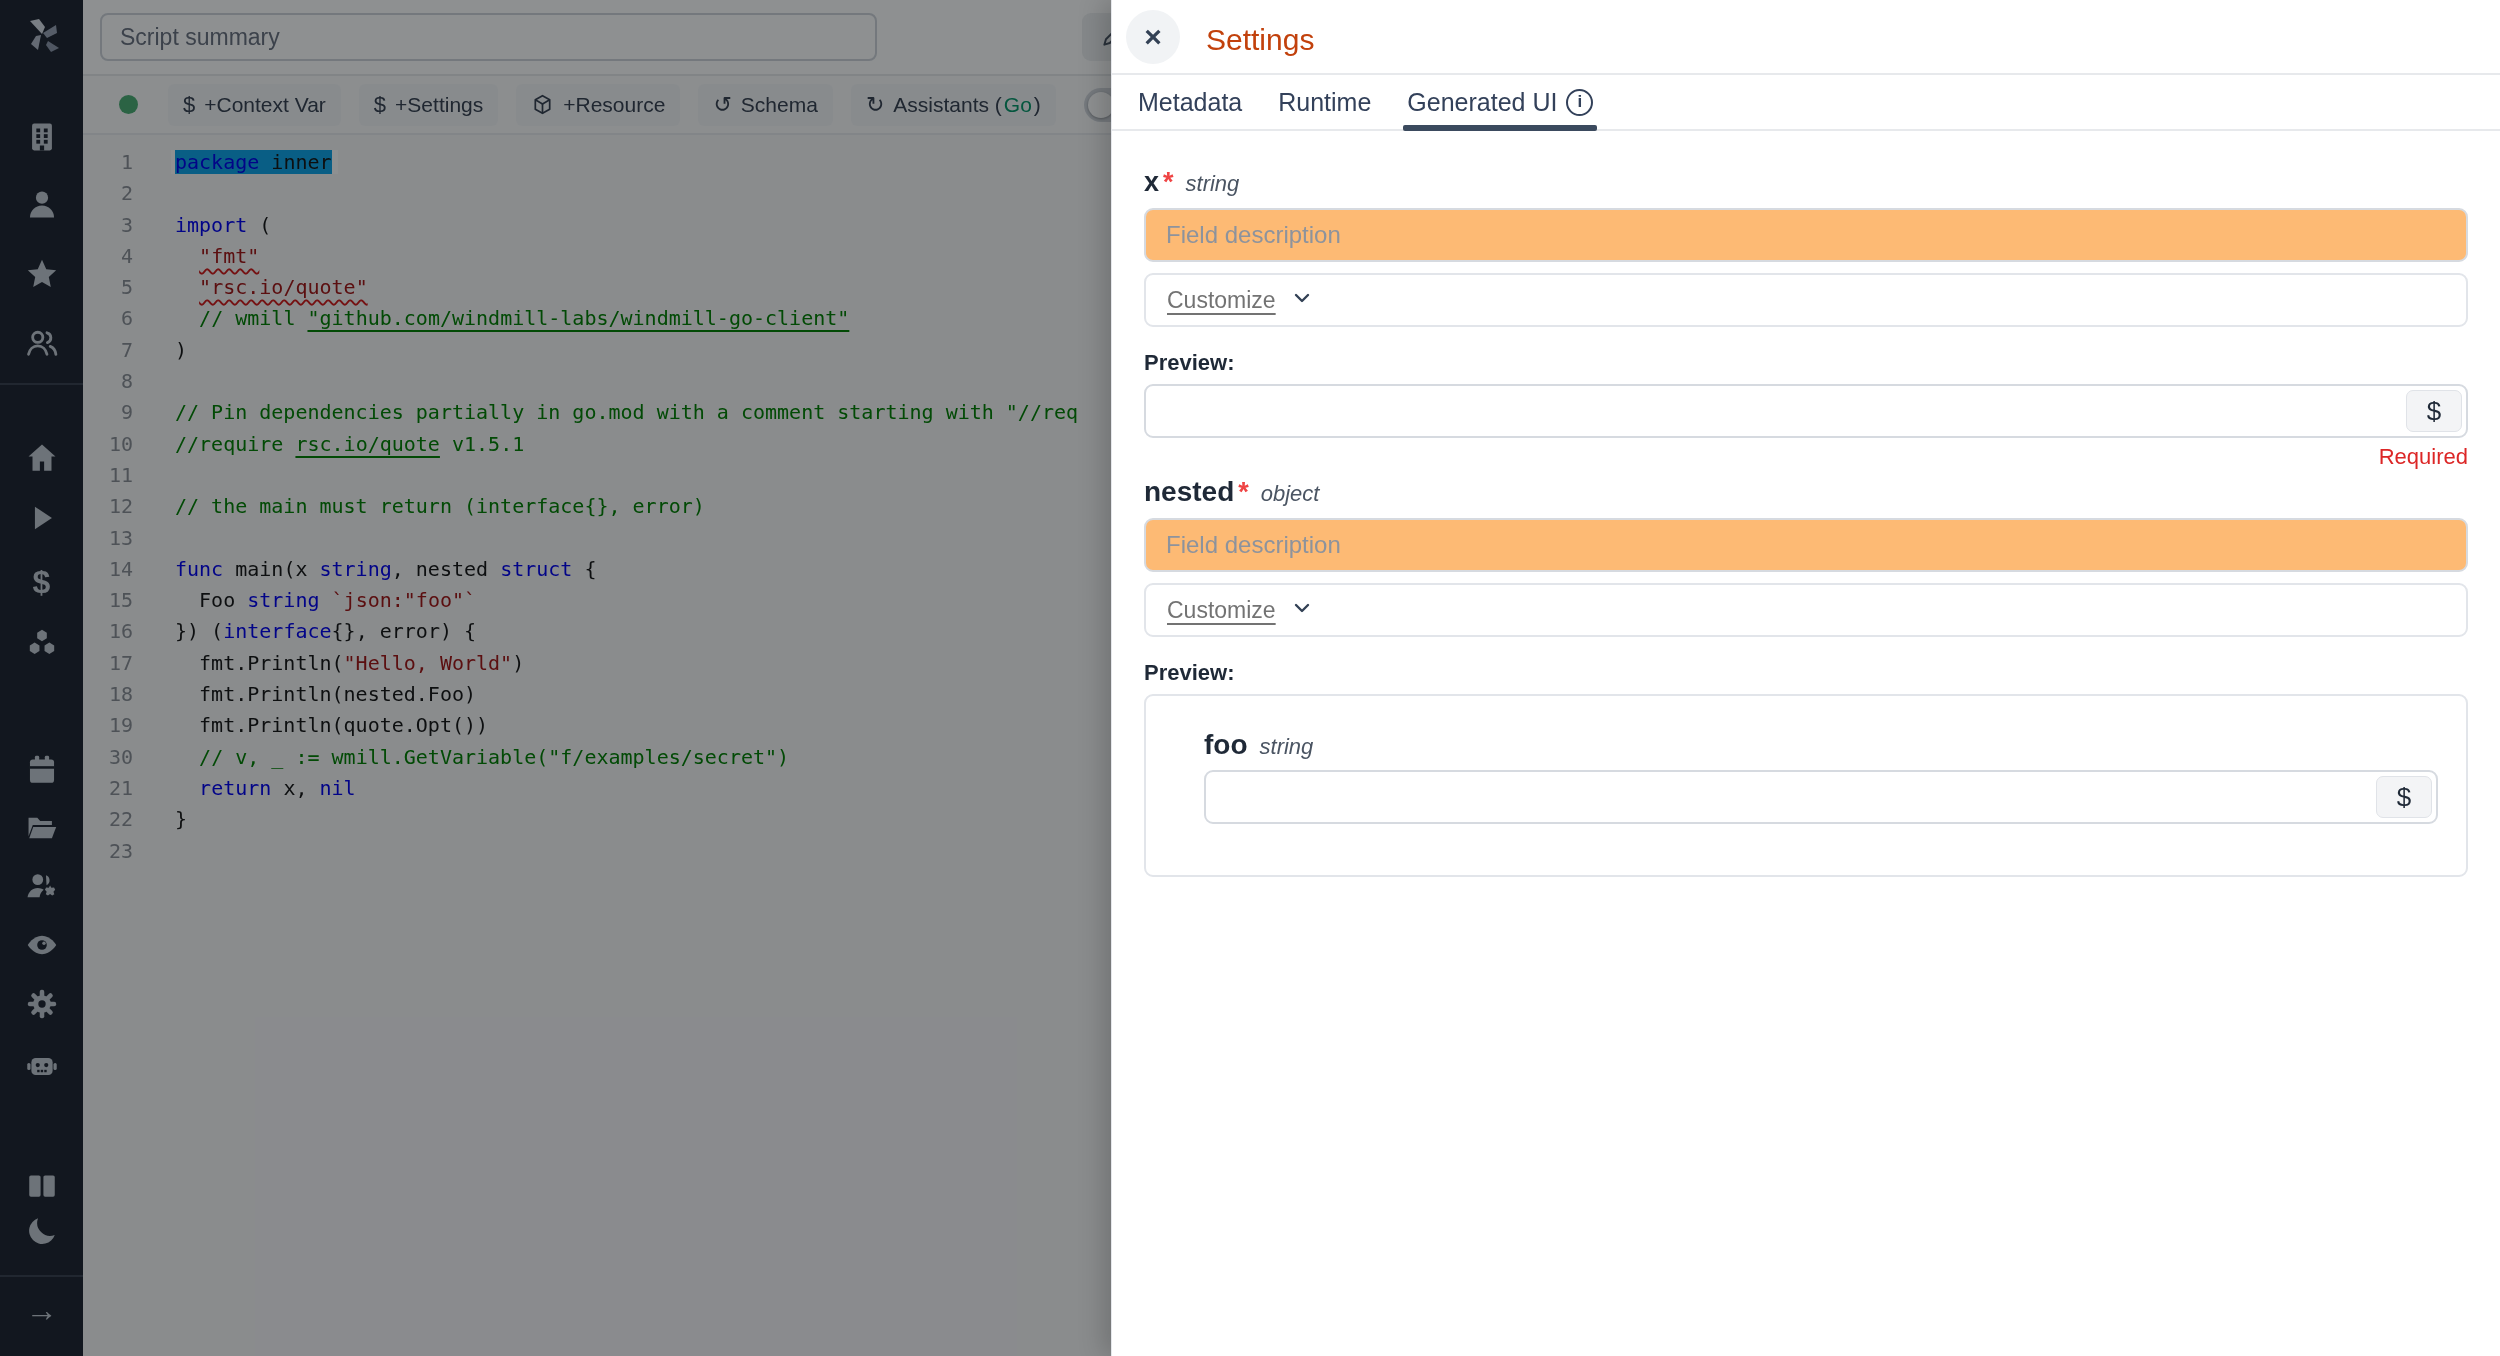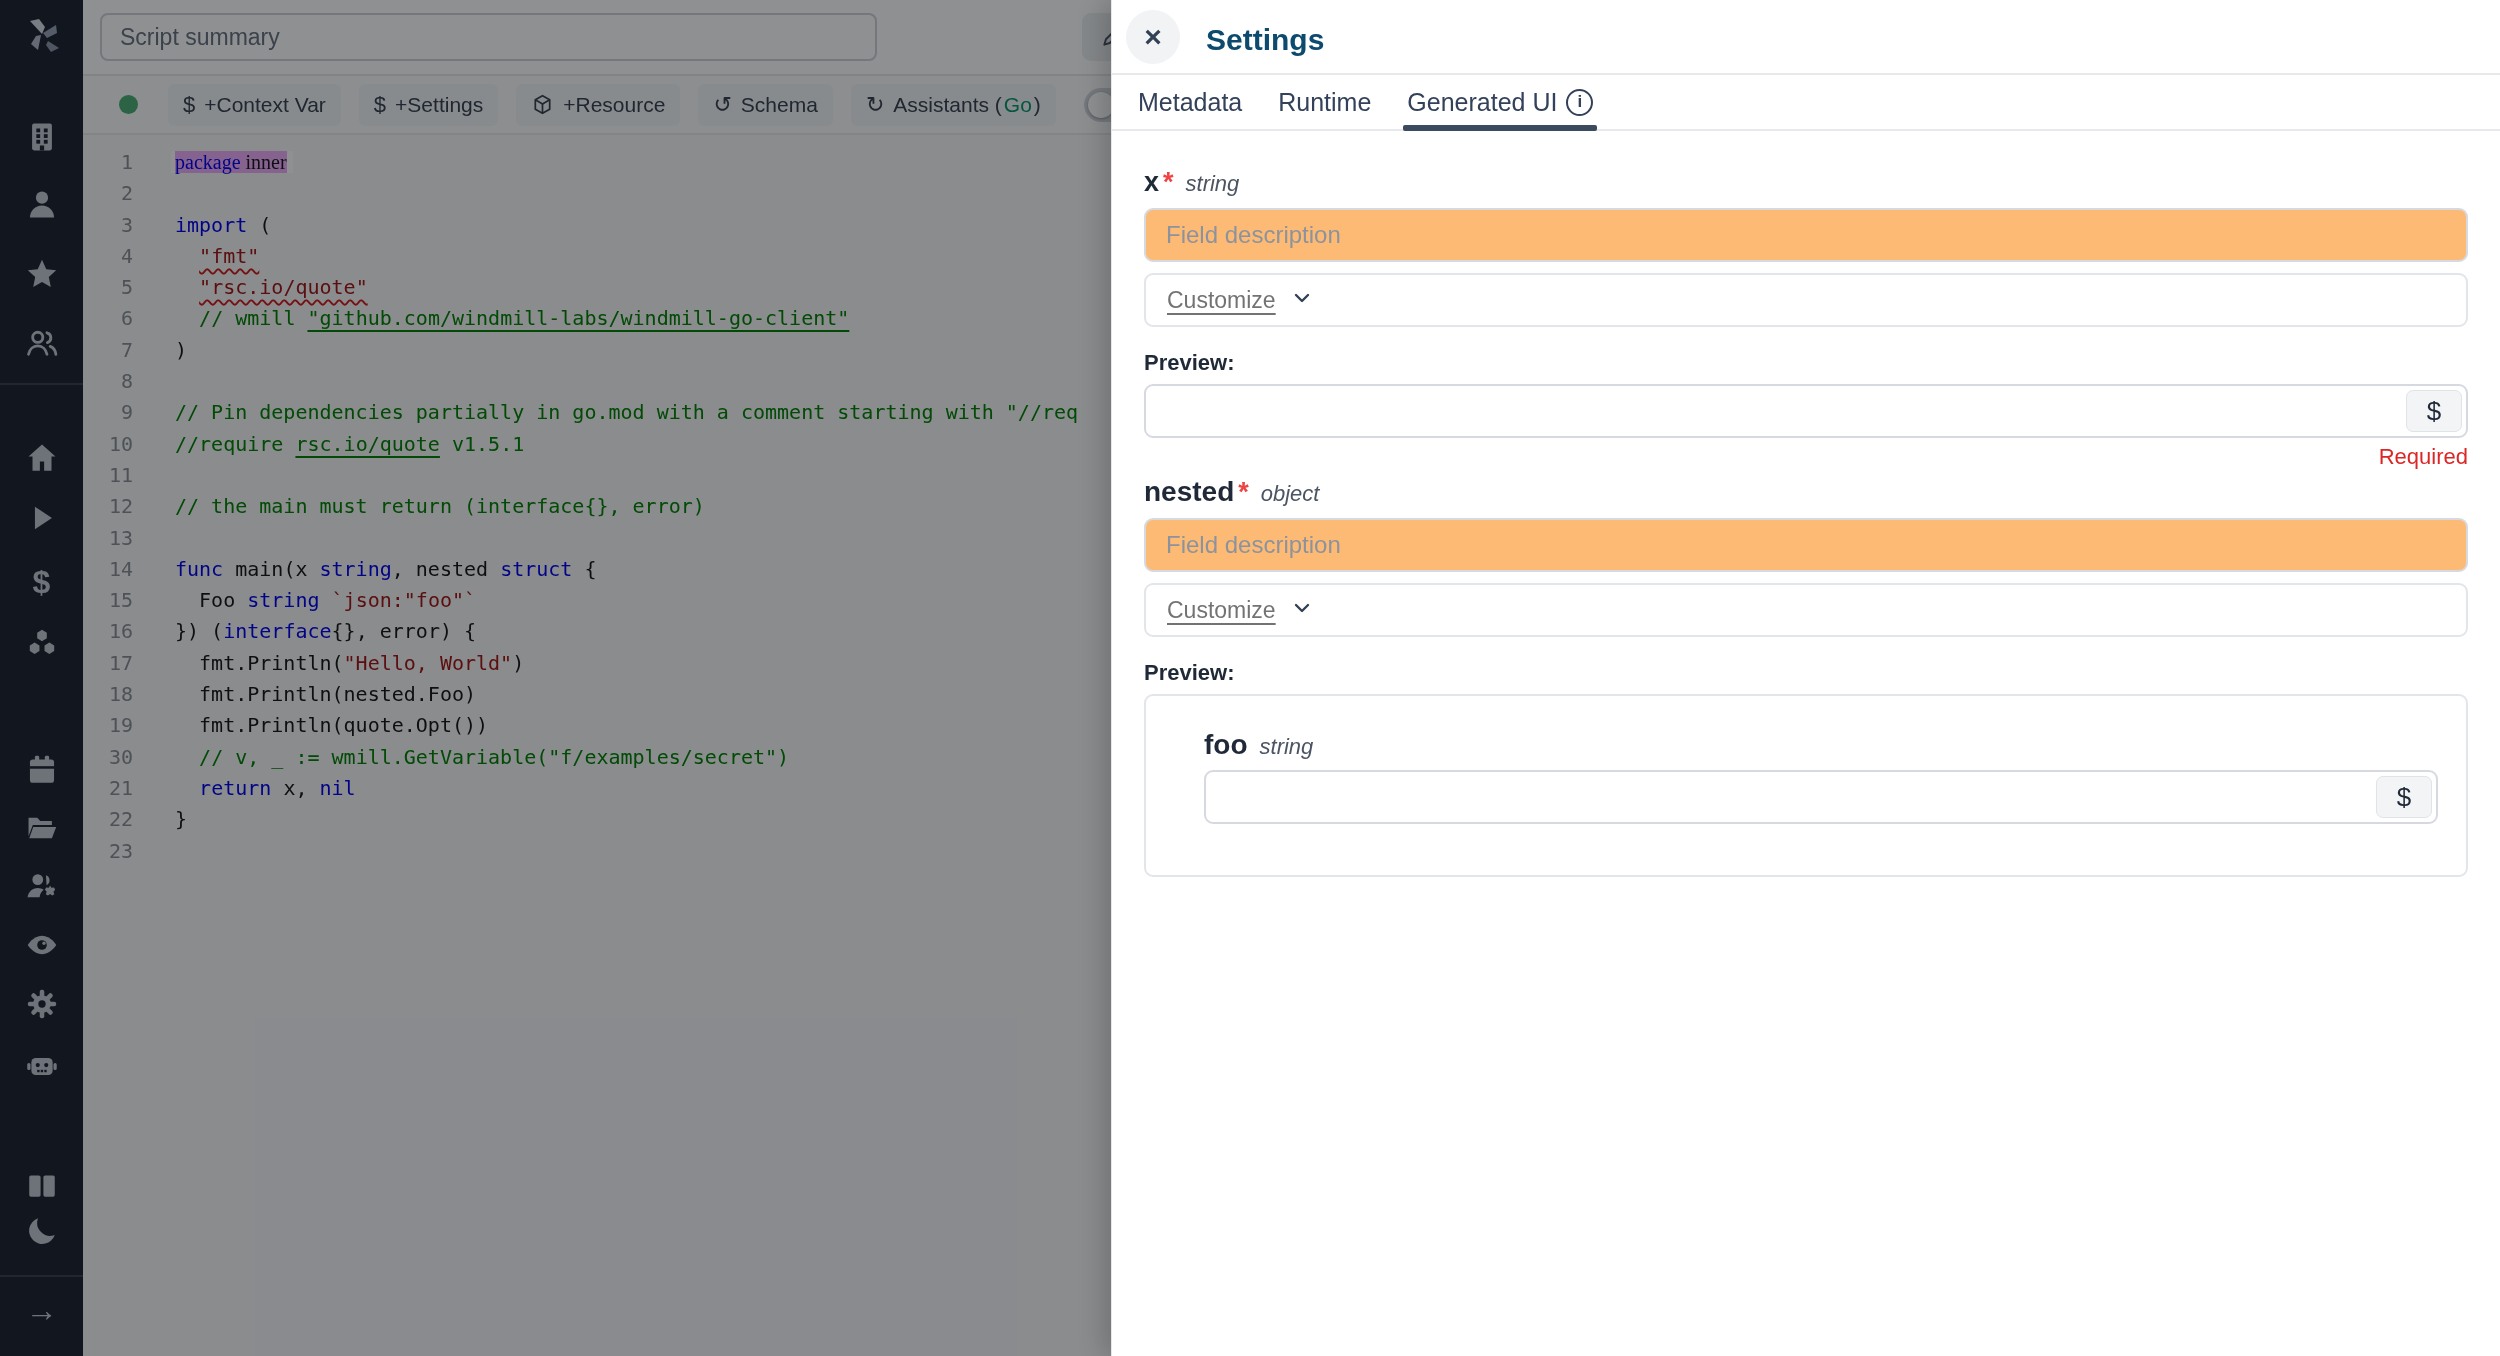--- a/index.html
+++ b/index.html
@@ -57,36 +57,36 @@
             color:#8a8f96; }
   .lines { position:absolute; left:92px; top:12px; right:0; white-space:pre; }
   .code-line { height:31.3px; }
   .tk-kw { color:#0000ee; }
   .tk-str { color:#a31515; }
   .tk-com { color:#008000; }
   .tk-pl { color:#151515; }
   .wavy { text-decoration:underline wavy #d11919; text-decoration-thickness:2px;
           text-underline-offset:5px; }
   .ulink { text-decoration:underline; text-underline-offset:5px; }
-  .hl { background:#f0abfc; box-shadow:6px 0 0 #ffffff, -4px 0 0 #ffffff;font-family:Liberation Serif, serif; }
+  .hl { background:#0ea5e9; box-shadow:6px 0 0 #ffffff, -4px 0 0 #ffffff; }
 
   
   .overlay { position:absolute; left:0; top:0; width:1113px; height:1356px;
              background:rgba(5,8,12,0.45); z-index:40; }
 
   
   .drawer { position:absolute; left:1111px; top:0; width:1389px; height:1356px;
             background:#fff; z-index:50; border-left:1px solid #e5e7eb;
             box-shadow:-8px 0 24px rgba(0,0,0,.18); color:#1f2937; }
   .dr-header { position:relative; height:75px; border-bottom:2px solid #e7e9ec; }
   .close-btn { position:absolute; left:14px; top:10px; width:54px; height:54px;
                border-radius:50%; background:#f1f3f5; border:none; cursor:pointer;
                font-size:30px; font-weight:bold; color:#334155; line-height:54px; }
   .dr-title { position:absolute; left:94px; top:0; height:79px; display:flex;
-              align-items:center; font-size:30px; font-weight:700; color:#0c4a6e; }
+              align-items:center; font-size:30px; font-weight:400; color:#c2410c; }
   .tabs { position:relative; height:56px; border-bottom:2px solid #e7e9ec;
           display:flex; align-items:stretch; padding:0 26px; gap:36px; }
   .tab { position:relative; display:flex; align-items:center; gap:9px;
          font-size:25px; color:#33415a; font-weight:500; cursor:pointer; }
   .tab.active::after { content:""; position:absolute; left:-4px; right:-4px;
          bottom:-2px; height:6px; background:#3b4a5e; border-radius:2px; }
   .info-ic { width:27px; height:27px; border:2.4px solid #33415a; border-radius:50%;
              display:inline-flex; align-items:center; justify-content:center;
              font-size:17px; font-style:normal; font-weight:600; color:#33415a; }
   .dr-content { padding:0 32px; }

